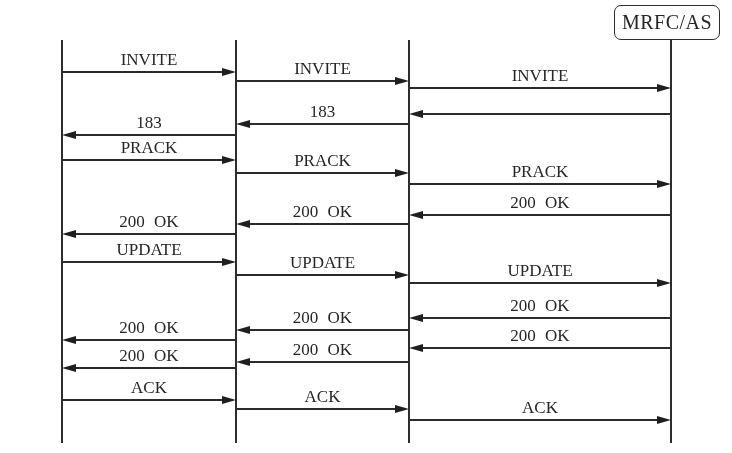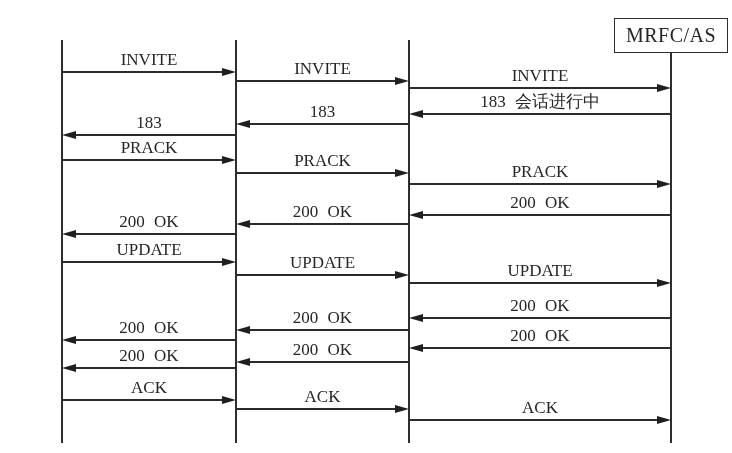--- a/index.html
+++ b/index.html
@@ -58,36 +58,35 @@
     z-index: 3;
   }
 </style>
 </head>
 <body>
 
 <div id="stage">
     <div class="lifeline" style="left: 61.3px; top: 40px; height: 403px;"></div>
     <div class="lifeline" style="left: 235.3px; top: 40px; height: 403px;"></div>
     <div class="lifeline" style="left: 408.3px; top: 40px; height: 403px;"></div>
-    <div class="participant-box" style="left: 614px; top: 18px; width: 114px; height: 35px;">
+    <div class="participant-box" style="left: 614px; top: 5px; width: 106px; height: 35px; border-radius: 7px;">
       <span>MRFC/AS</span>
     </div>
     <div class="lifeline" style="left: 670.3px; top: 40px; height: 403px;"></div>
     <div class="msg-line" style="left: 62px; width: 162px; top: 71.25px;"></div>
     <div class="arrowhead dir-right" style="top: 67.5px; left: 222px;"></div>
     <div class="msg-label" style="left: 62px; width: 174px; top: 50px;">INVITE</div>
     <div class="msg-line" style="left: 236px; width: 161px; top: 80.25px;"></div>
     <div class="arrowhead dir-right" style="top: 76.5px; left: 395px;"></div>
     <div class="msg-label" style="left: 236px; width: 173px; top: 59px;">INVITE</div>
     <div class="msg-line" style="left: 409px; width: 250px; top: 87.25px;"></div>
     <div class="arrowhead dir-right" style="top: 83.5px; left: 657px;"></div>
     <div class="msg-label" style="left: 409px; width: 262px; top: 66px;">INVITE</div>
     <div class="msg-line" style="left: 421px; width: 250px; top: 113.25px;"></div>
     <div class="arrowhead dir-left" style="top: 109.5px; left: 409px;"></div>
-    <div class="msg-label" style="left: 409px; width: 262px; top: 92px;">183 会话进行中</div>
     <div class="msg-line" style="left: 248px; width: 161px; top: 123.25px;"></div>
     <div class="arrowhead dir-left" style="top: 119.5px; left: 236px;"></div>
     <div class="msg-label" style="left: 236px; width: 173px; top: 102px;">183</div>
     <div class="msg-line" style="left: 74px; width: 162px; top: 134.25px;"></div>
     <div class="arrowhead dir-left" style="top: 130.5px; left: 62px;"></div>
     <div class="msg-label" style="left: 62px; width: 174px; top: 113px;">183</div>
     <div class="msg-line" style="left: 62px; width: 162px; top: 159.25px;"></div>
     <div class="arrowhead dir-right" style="top: 155.5px; left: 222px;"></div>
     <div class="msg-label" style="left: 62px; width: 174px; top: 138px;">PRACK</div>
     <div class="msg-line" style="left: 236px; width: 161px; top: 172.25px;"></div>

